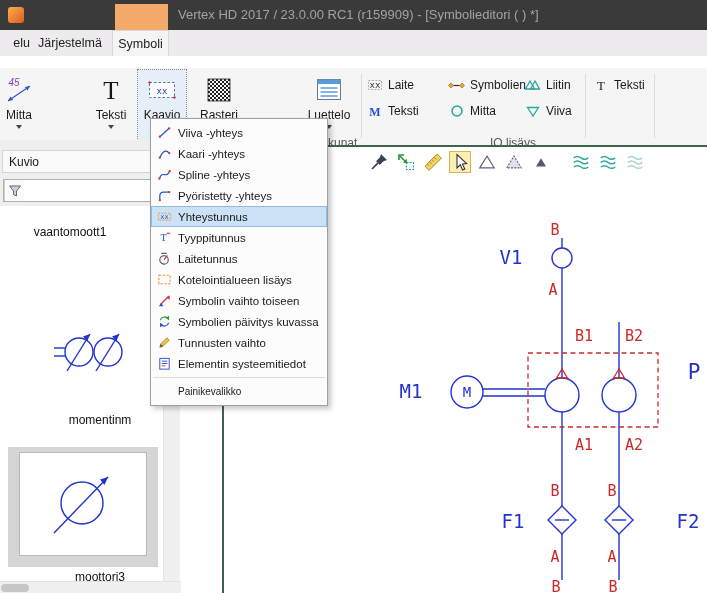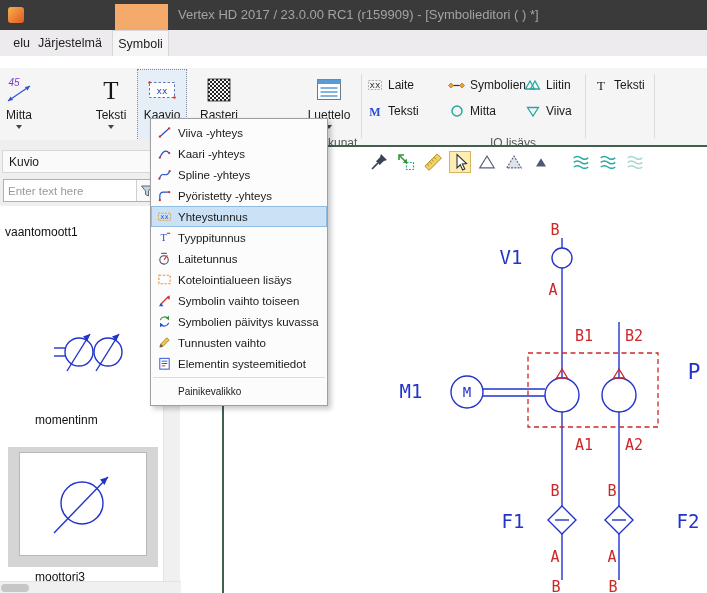--- a/index.html
+++ b/index.html
@@ -40,21 +40,21 @@
   .mfoot{height:21px;line-height:21px;padding-left:27px;font-size:10px}
 
   
   .ph-bg{position:absolute;left:0;top:140px;width:181px;height:66px;background:#f0eff0}
   .col-head{position:absolute;left:2px;top:150px;width:160px;height:23px;line-height:23px;padding-left:6px;background:#fbfafb;border:1px solid #d8d6d8;font-size:12px}
   .filterrow{position:absolute;left:3px;top:179px;width:154px;height:23px;background:#fff;border:1px solid #b0b0b0;display:flex}
   .filter-in{flex:1;border:none;outline:none;font-size:11.5px;padding-left:4px;font-family:"Liberation Sans",sans-serif;color:#333;min-width:0}
   .filter-in::placeholder{color:#999}
   .funnel{width:20px;border-left:1px solid #d0d0d0;display:flex;align-items:center;justify-content:center;background:#fafafa}
   .list{position:absolute;left:0;top:206px;width:163px;height:375px;background:#fff}
-  .li-label{position:absolute;width:130px;font-size:12px;color:#111}
+  .li-label{position:absolute;width:130px;text-align:center;font-size:12px;color:#111}
   .thumb1{position:absolute;left:52px;top:109px}
   .selbox{position:absolute;left:8px;top:241px;width:150px;height:120px;background:#d5d5d5}
   .selinner{position:absolute;left:11px;top:5px;width:128px;height:104px;background:#fff;border:1px solid #b8b8b8}
   .vsb{position:absolute;left:163px;top:206px;width:17px;height:375px;background:#f0f0f0;border-left:1px solid #e3e3e3}
   .vsb-th{position:absolute;left:2px;top:3px;width:12px;height:130px;background:#cfcfcf;border-radius:6px}
   .hsb{position:absolute;left:0;top:581px;width:181px;height:12px;background:#f0f0f0;border-top:1px solid #e3e3e3}
   .hsb-th{position:absolute;left:1px;top:2px;width:28px;height:8px;background:#c6c6c6;border-radius:4px}
 
   
   .cv-top{position:absolute;left:222px;top:145px;width:485px;height:2px;background:#3f614e;z-index:5}
@@ -221,21 +221,20 @@
       <span>Teksti</span>
     </div>
 
     <div class="grp" style="left:328px">kunat</div>
     <div class="grp" style="left:490px">IO lisäys</div>
   </div>
 
   <div class="ph-bg"></div>
   <div class="col-head"><span>Kuvio</span></div>
   <div class="filterrow">
-    <input class="filter-in" type="text" placeholder="Enter text here" style="">
     <div class="funnel">
       <svg width="14" height="14" viewBox="0 0 14 14">
           <polygon points="1.5,2 12.5,2 8.5,7 8.5,12 5.5,10.5 5.5,7" fill="#c8d2dc" stroke="#5a6a7a" stroke-width="1"></polygon>
         </svg>
     </div>
   </div>
 
   <div class="list">
     <div class="li-label" style="left:5px;top:19px">vaantomoott1</div>
 

